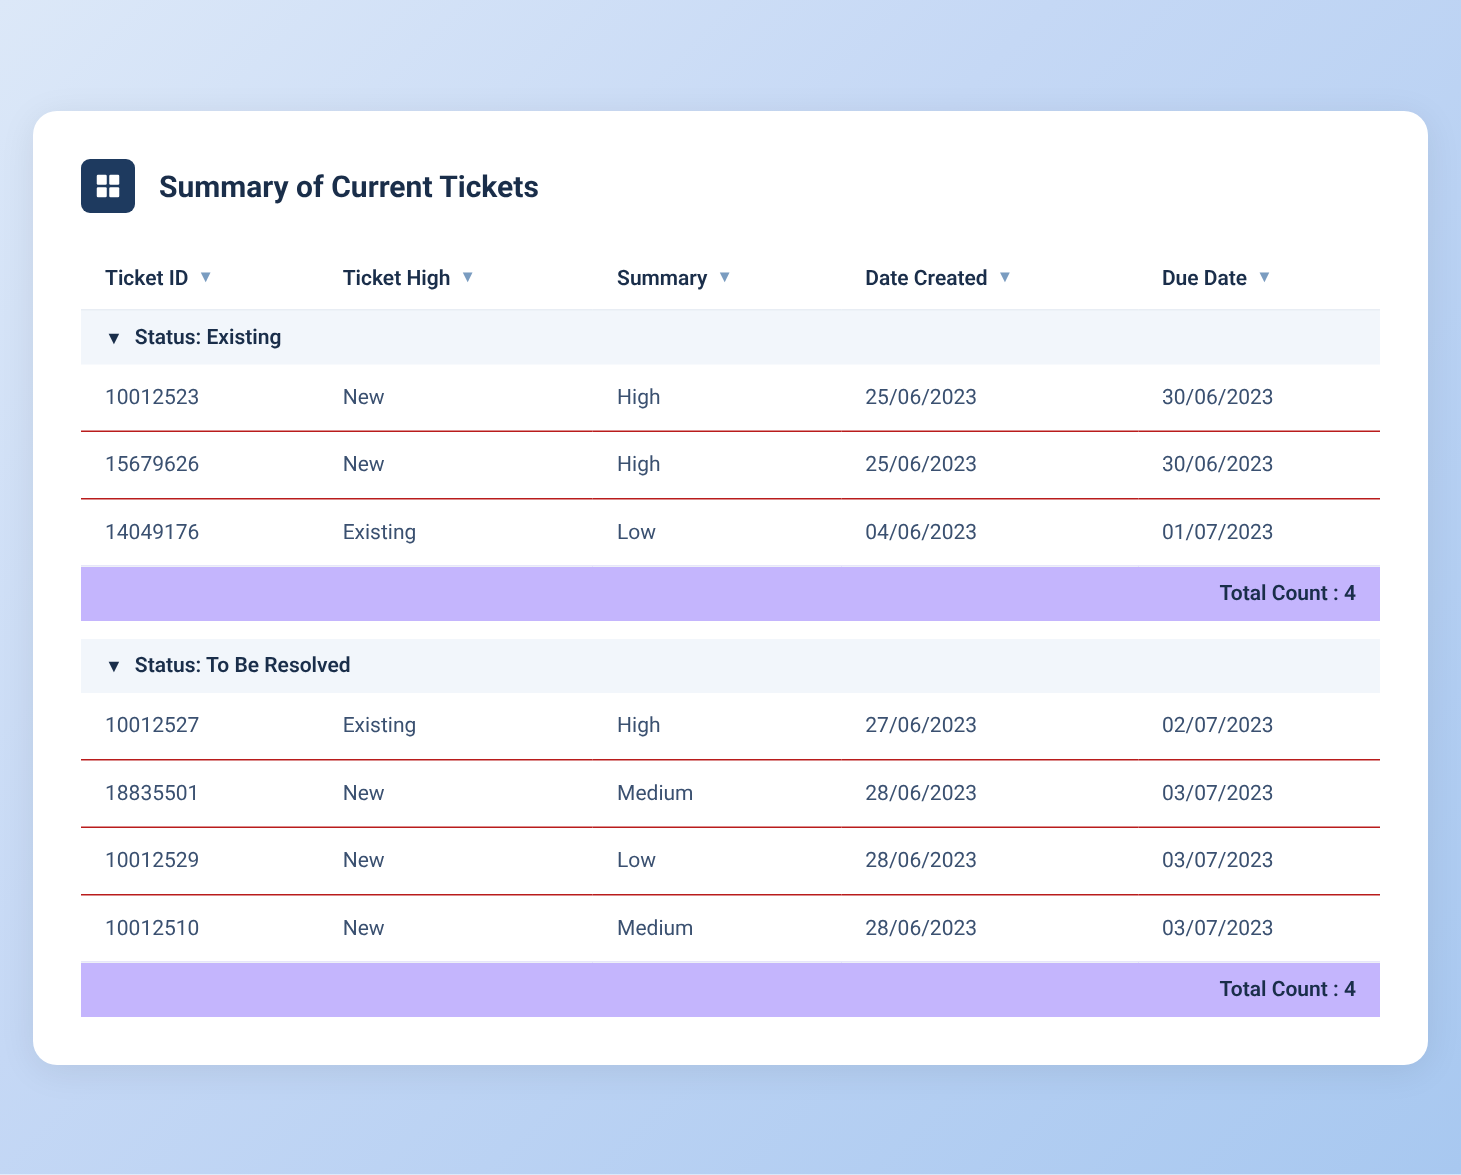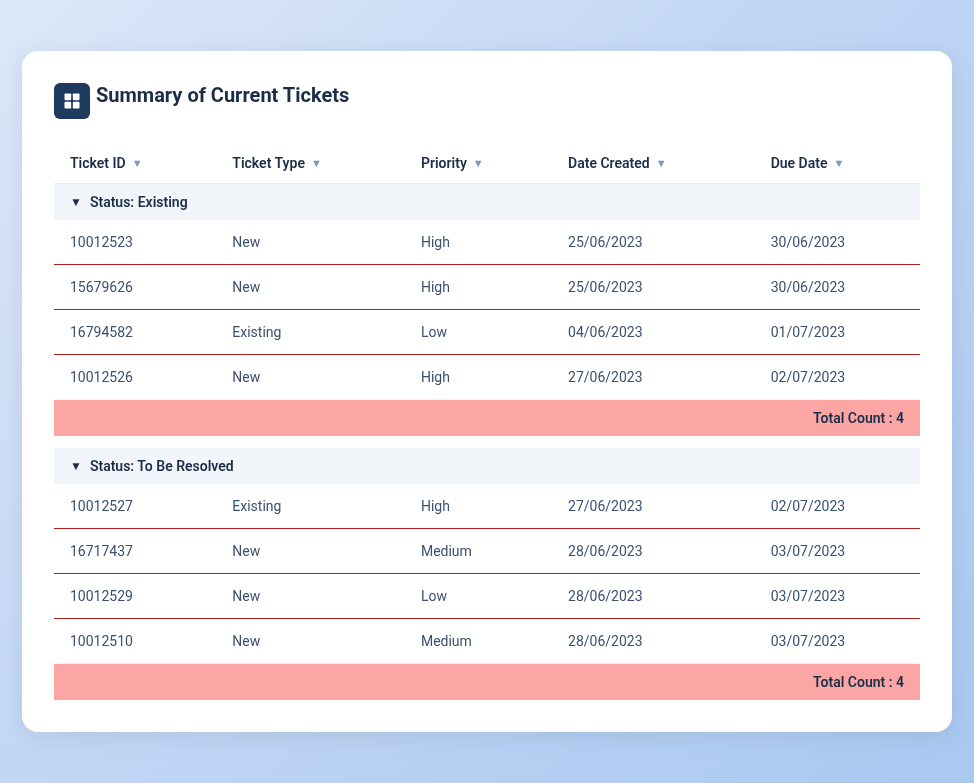--- a/index.html
+++ b/index.html
@@ -17,21 +17,22 @@
     .card {
       background: #ffffff;
       border-radius: 16px;
       padding: 32px;
       width: 930px;
       box-shadow: 0 4px 24px rgba(0,0,0,0.08);
     }
 
     .card-header {
       display: flex;
-      gap: 6px;
+      align-items: center;
+      gap: 16px;
       margin-bottom: 24px;
     }
 
     .table-icon {
       width: 36px;
       height: 36px;
       background: #1e3a5f;
       border-radius: 6px;
       display: flex;
       align-items: center;
@@ -64,21 +65,20 @@
       padding: 12px 16px;
       text-align: left;
       font-size: 14px;
       font-weight: 600;
       color: #1a2e4a;
       white-space: nowrap;
     }
 
     th .th-inner {
       display: flex;
-      align-items: center;
       gap: 6px;
       cursor: pointer;
     }
 
     .sort-icon {
       color: #7a9cc0;
       font-size: 11px;
     }
 
     .group-row td {
@@ -113,21 +113,21 @@
       font-size: 14px;
       color: #3a5070;
     }
 
     .total-row td {
       padding: 10px 16px;
       text-align: right;
       font-size: 14px;
       font-weight: 600;
       color: #1a2e4a;
-      background: #fca5a5;
+      background: #c4b5fd;
       border-top: 1px solid #eef1f6;
     }
 
     tr.group-separator td {
       padding: 0;
       height: 12px;
       background: transparent;
     }
   </style>
 </head>
@@ -150,27 +150,27 @@
     <thead>
       <tr>
         <th>
           <div class="th-inner">
             <span>Ticket ID</span>
             <span class="sort-icon">▼</span>
           </div>
         </th>
         <th>
           <div class="th-inner">
-            <span>Ticket Type</span>
-            <span class="sort-icon">▼</span>
-          </div>
-        </th>
-        <th>
-          <div class="th-inner">
-            <span>Priority</span>
+            <span>Ticket High</span>
+            <span class="sort-icon">▼</span>
+          </div>
+        </th>
+        <th>
+          <div class="th-inner">
+            <span>Summary</span>
             <span class="sort-icon">▼</span>
           </div>
         </th>
         <th>
           <div class="th-inner">
             <span>Date Created</span>
             <span class="sort-icon">▼</span>
           </div>
         </th>
         <th>
@@ -198,32 +198,25 @@
           <td>30/06/2023</td>
         </tr>
         <tr class="data-row">
           <td>15679626</td>
           <td>New</td>
           <td>High</td>
           <td>25/06/2023</td>
           <td>30/06/2023</td>
         </tr>
         <tr class="data-row">
-          <td>16794582</td>
+          <td>14049176</td>
           <td>Existing</td>
           <td>Low</td>
           <td>04/06/2023</td>
           <td>01/07/2023</td>
-        </tr>
-        <tr class="data-row">
-          <td>10012526</td>
-          <td>New</td>
-          <td>High</td>
-          <td>27/06/2023</td>
-          <td>02/07/2023</td>
         </tr>
         <tr class="total-row">
           <td colspan="5">Total Count : 4</td>
         </tr>
         <tr class="group-separator">
           <td colspan="5"></td>
         </tr>
         <tr class="group-row">
           <td colspan="5">
             <div class="group-inner">
@@ -233,21 +226,21 @@
           </td>
         </tr>
         <tr class="data-row">
           <td>10012527</td>
           <td>Existing</td>
           <td>High</td>
           <td>27/06/2023</td>
           <td>02/07/2023</td>
         </tr>
         <tr class="data-row">
-          <td>16717437</td>
+          <td>18835501</td>
           <td>New</td>
           <td>Medium</td>
           <td>28/06/2023</td>
           <td>03/07/2023</td>
         </tr>
         <tr class="data-row">
           <td>10012529</td>
           <td>New</td>
           <td>Low</td>
           <td>28/06/2023</td>

